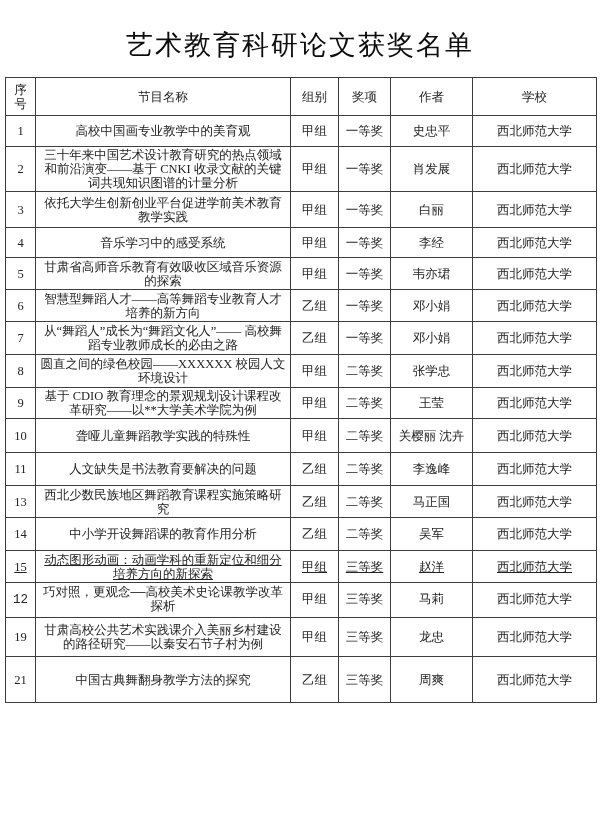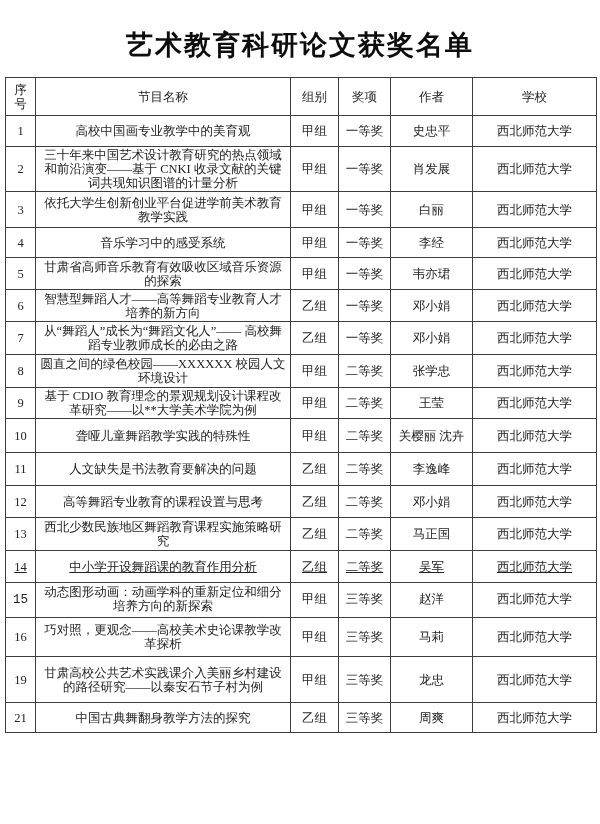--- a/index.html
+++ b/index.html
@@ -16,21 +16,21 @@
     width: 600px;
     height: 824px;
     position: relative;
   }
   .doc-title {
     margin: 30px 0 0 0;
     height: 30px;
     line-height: 30px;
     text-align: center;
     font-family: "Liberation Sans", "DejaVu Sans", sans-serif;
-    font-weight: 700;
+    font-weight: 400;
     font-size: 27px;
     letter-spacing: 2px;
     color: #0d0d0d;
   }
   table.awards {
     border-collapse: collapse;
     table-layout: fixed;
     width: 591px;
     margin: 17px 0 0 5px;
   }
@@ -176,28 +176,20 @@
   </tr>
         <tr>
     <td>11</td>
     <td>人文缺失是书法教育要解决的问题</td>
     <td>乙组</td>
     <td>二等奖</td>
     <td>李逸峰</td>
     <td>西北师范大学</td>
   </tr>
         <tr>
-    <td>12</td>
-    <td>高等舞蹈专业教育的课程设置与思考</td>
-    <td>乙组</td>
-    <td>二等奖</td>
-    <td>邓小娟</td>
-    <td>西北师范大学</td>
-  </tr>
-        <tr>
     <td>13</td>
     <td>西北少数民族地区舞蹈教育课程实施策略研究</td>
     <td>乙组</td>
     <td>二等奖</td>
     <td>马正国</td>
     <td>西北师范大学</td>
   </tr>
         <tr>
     <td>14</td>
     <td>中小学开设舞蹈课的教育作用分析</td>
@@ -208,21 +200,21 @@
   </tr>
         <tr>
     <td>15</td>
     <td>动态图形动画：动画学科的重新定位和细分培养方向的新探索</td>
     <td>甲组</td>
     <td>三等奖</td>
     <td>赵洋</td>
     <td>西北师范大学</td>
   </tr>
         <tr>
-    <td>16</td>
+    <td>12</td>
     <td>巧对照，更观念——高校美术史论课教学改革探析</td>
     <td>甲组</td>
     <td>三等奖</td>
     <td>马莉</td>
     <td>西北师范大学</td>
   </tr>
         <tr>
     <td>19</td>
     <td>甘肃高校公共艺术实践课介入美丽乡村建设的路径研究——以秦安石节子村为例</td>
     <td>甲组</td>

